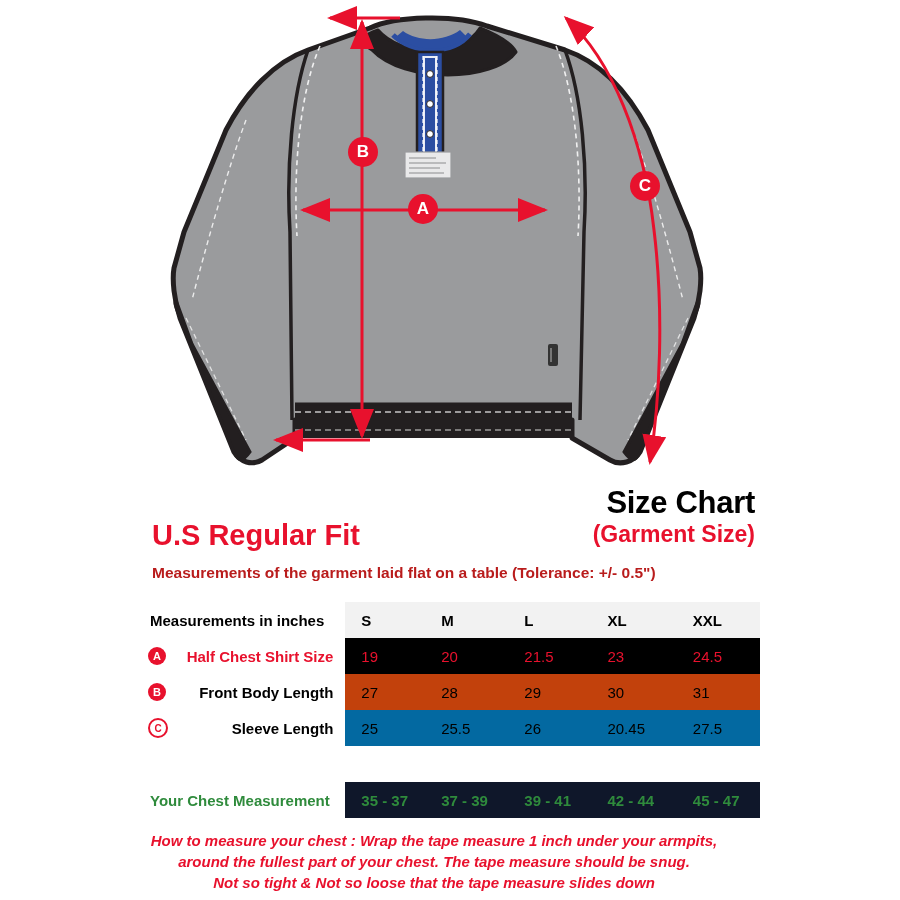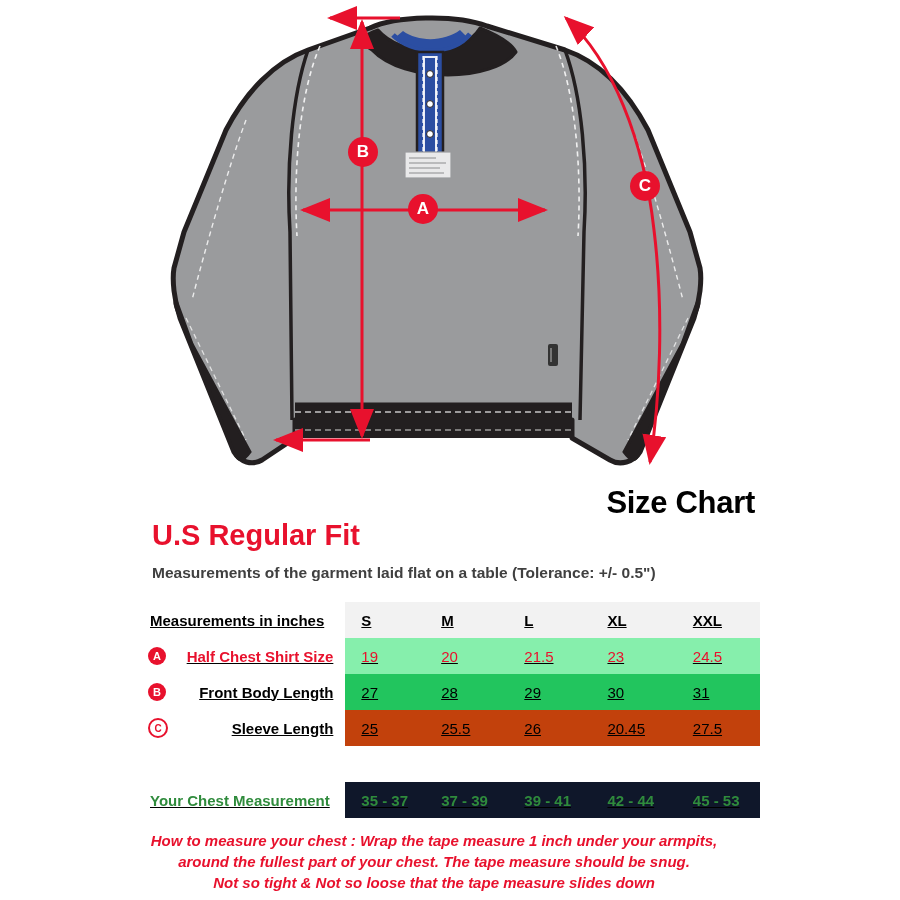--- a/index.html
+++ b/index.html
@@ -81,35 +81,34 @@
     top: 519px;
     color: #e8112d;
     font-weight: bold;
     font-size: 29px;
     line-height: 32px;
   }
   .fit-sub {
     position: absolute;
     left: 152px;
     top: 563px;
-    color: #404040;
+    color: #b91c1c;
     font-weight: bold;
     font-size: 15.5px;
     line-height: 19px;
   }
 
   
   .chart-table {
     position: absolute;
     left: 140px;
     top: 602px;
     width: 620px;
     border-collapse: collapse;
     font-family: "Liberation Sans", sans-serif;
-    text-decoration: underline;
   }
   .chart-table td, .chart-table th {
     padding: 0;
     margin: 0;
   }
   .chart-table tr { height: 36px; }
 
   .col-label { width: 215px; }
   .col-size  { width: 81px; }
 
@@ -137,25 +136,25 @@
   .hdr-cell {
     text-align: left;
     padding-left: 16px !important;
     font-weight: bold;
     font-size: 15px;
   }
 
   
   .row-header .val-cell,
   .row-header .hdr-cell { background: #f2f2f2; }
-  .row-a .val-cell { background: #86efac; }
+  .row-a .val-cell { background: #000000; }
   .row-a .label-cell,
   .row-a .val-cell { color: #e8112d; }
-  .row-b .val-cell { background: #22c55e; }
-  .row-c .val-cell { background: #c2410c; }
+  .row-b .val-cell { background: #c2410c; }
+  .row-c .val-cell { background: #0369a1; }
   .row-spacer td { height: 14px; background: #ffffff; }
   .row-chest .val-cell { background: #0f172a; }
   .row-chest .label-cell,
   .row-chest .val-cell { color: #2f8b3c; font-weight: bold; }
   .row-chest .label-cell { text-align: left; padding-left: 10px !important; }
 
   
   .mini-badge {
     position: absolute;
     left: 8px;
@@ -296,20 +295,21 @@
         <path d="M566,18 C 612,60 644,140 654,230 C 664,312 660,400 650,462" marker-start="url(#arrHl)" marker-end="url(#arrH)"></path>
       </g>
     </svg>
 
     <div class="badge badge-lg" id="badge-a">A</div>
     <div class="badge badge-lg" id="badge-b">B</div>
     <div class="badge badge-lg" id="badge-c">C</div>
   </div>
 
   <div class="size-chart-title">Size Chart</div>
+  <div class="size-chart-sub">(Garment Size)</div>
   <div class="fit-title">U.S Regular Fit</div>
   <div class="fit-sub">Measurements of the garment laid flat  on a table  (Tolerance: +/- 0.5")</div>
 
   <table class="chart-table">
     <tbody>
       <tr class="row-header">
         <td class="cell label-cell header col-label">Measurements in inches</td>
         <td class="cell hdr-cell col-size">S</td>
         <td class="cell hdr-cell col-size">M</td>
         <td class="cell hdr-cell col-size">L</td>
@@ -361,21 +361,21 @@
         <td></td>
         <td></td>
       </tr>
 
       <tr class="row-chest">
         <td class="cell label-cell col-label">Your Chest Measurement</td>
         <td class="cell val-cell col-size">35 - 37</td>
         <td class="cell val-cell col-size">37 - 39</td>
         <td class="cell val-cell col-size">39 - 41</td>
         <td class="cell val-cell col-size">42 - 44</td>
-        <td class="cell val-cell col-size">45 - 53</td>
+        <td class="cell val-cell col-size">45 - 47</td>
       </tr>
     </tbody>
   </table>
 
   <div class="footer">
     <div>
       <span>How to measure your chest :</span><span> Wrap the tape measure 1 inch under your armpits,</span>
     </div>
     <div class="line2">around the fullest part of your chest. The tape measure should be snug.</div>
     <div class="line3">Not so tight &amp; Not so loose that the tape measure slides down</div>

